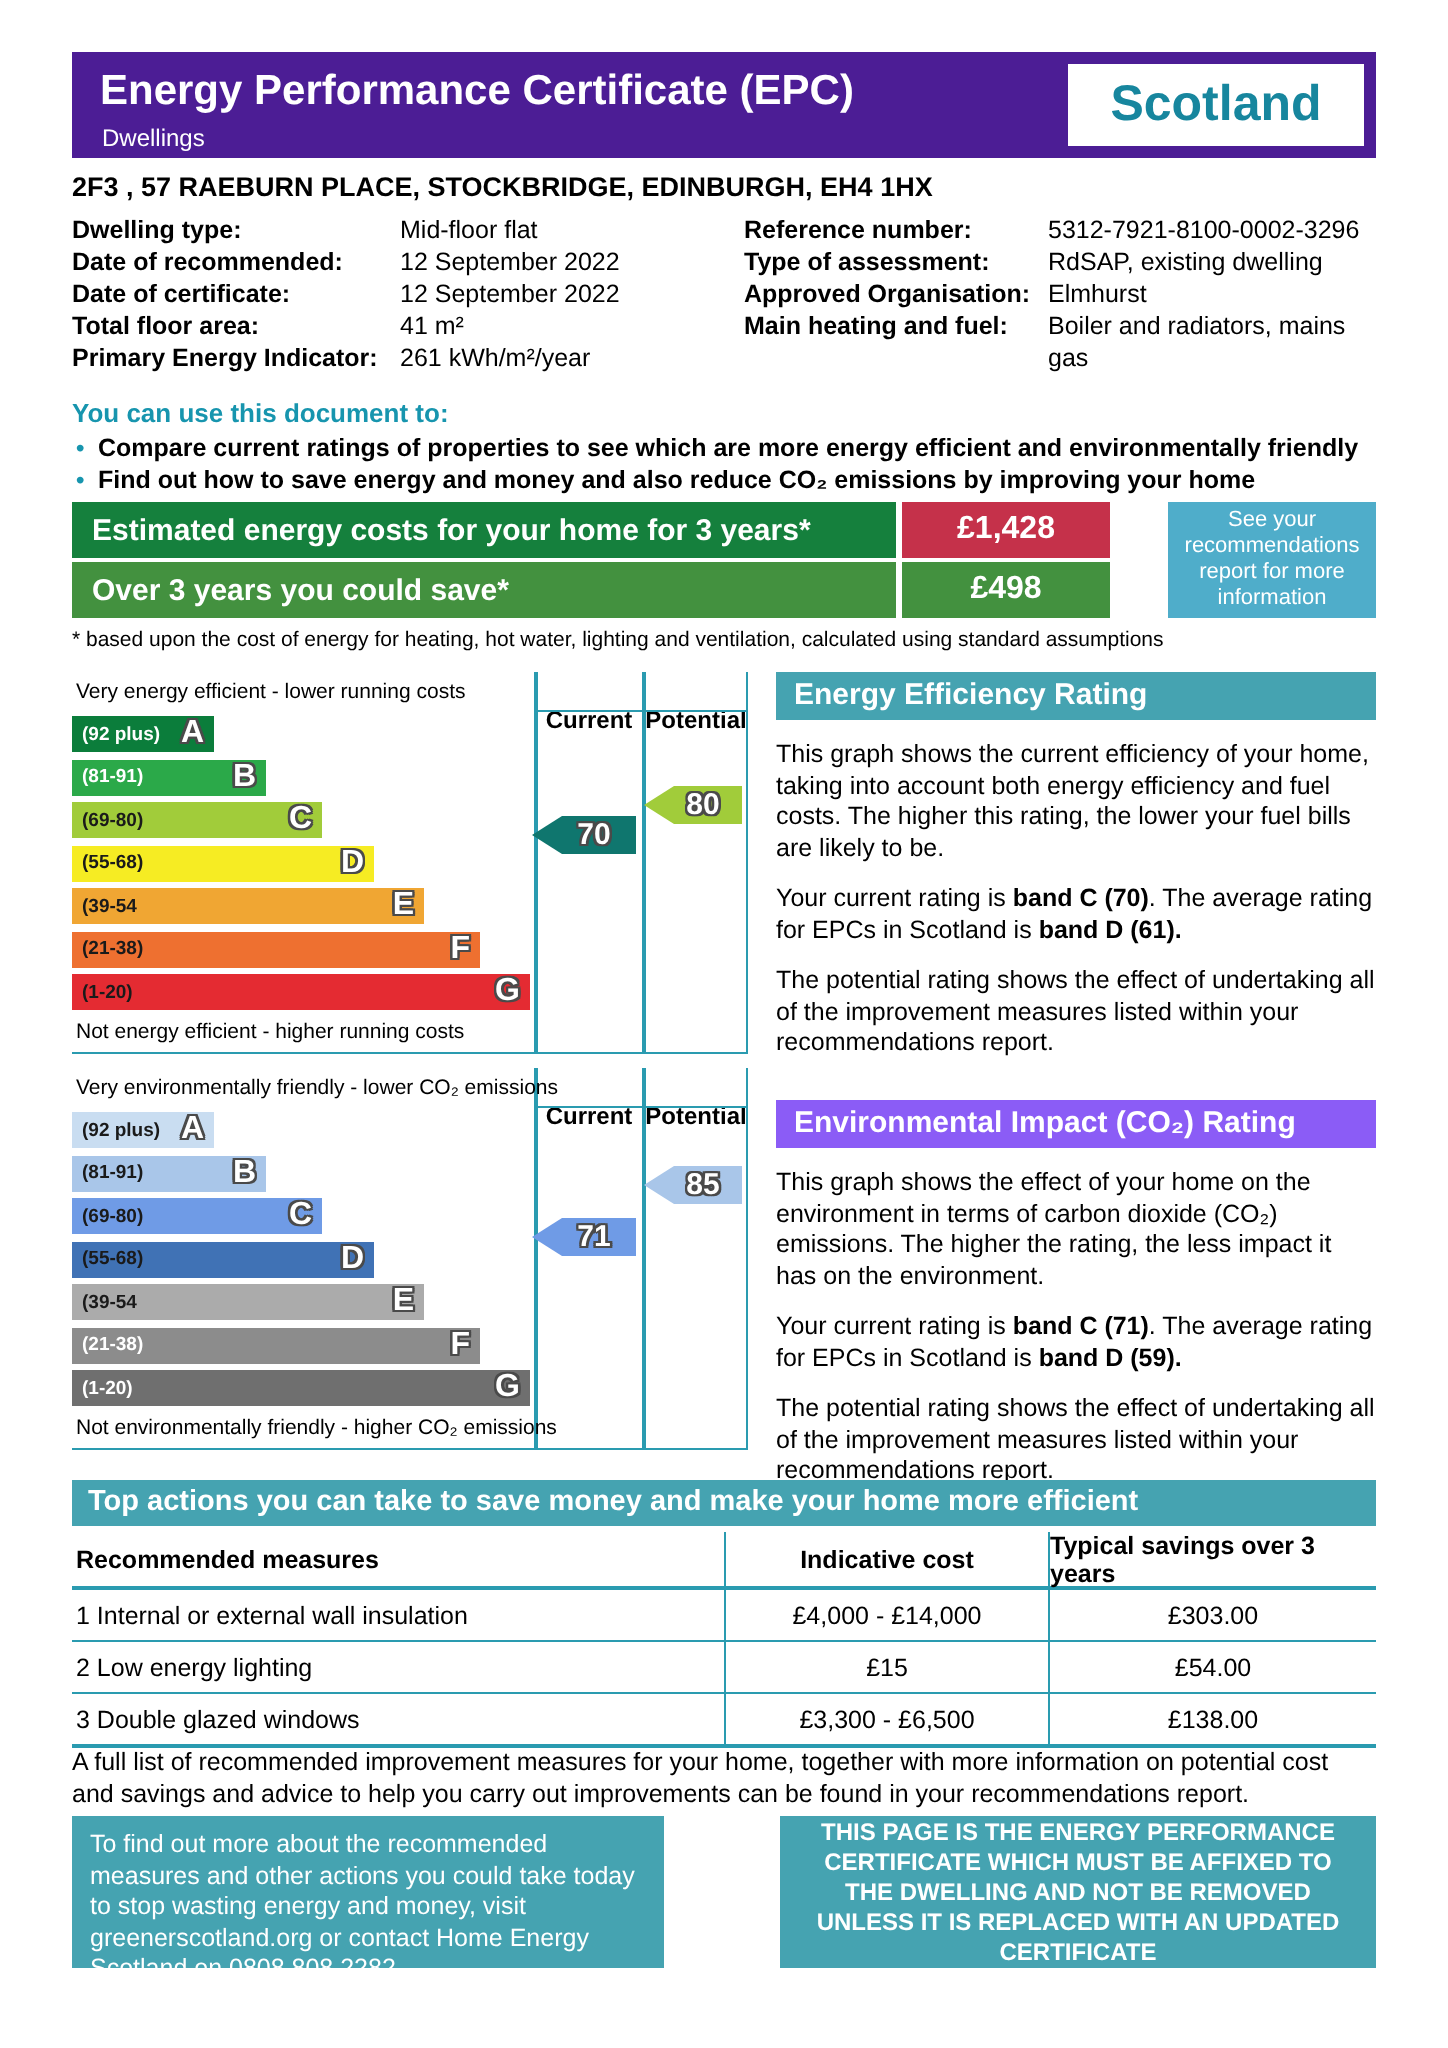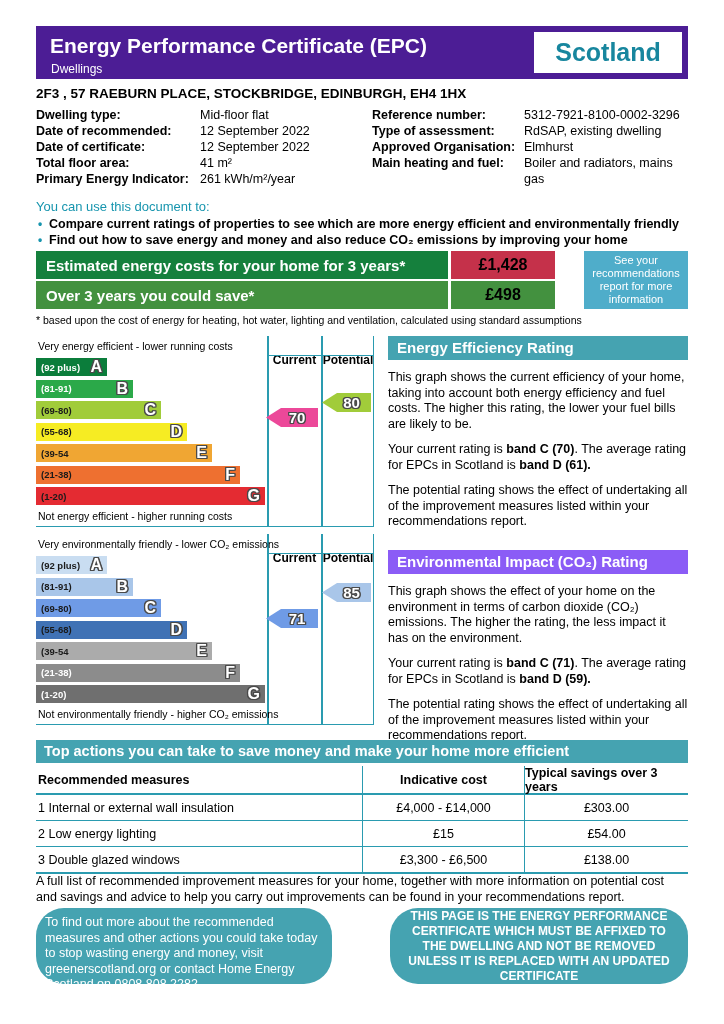--- a/index.html
+++ b/index.html
@@ -19,30 +19,30 @@
 
   
   .details-col{top:107px;font-size:12.5px;line-height:16px;}
   .dc1{left:36px;width:334px;}
   .dc2{left:372px;width:316px;}
   .drow{display:flex;}
   .dlabel{font-weight:bold;flex:0 0 164px;}
   .dc2 .dlabel{flex:0 0 152px;}
   .dval{flex:1;}
 
-  .use-head{left:36px;top:199px;color:#1795ae;font-size:13px;font-weight:normal;}
+  .use-head{left:36px;top:199px;color:#1795ae;font-size:13px;font-weight:bold;}
   .bullets{left:38px;top:217px;width:650px;font-size:12.5px;font-weight:bold;}
   .bullet-line{display:flex;line-height:14.5px;margin-bottom:1px;}
   .bdot{color:#1795ae;flex:0 0 11px;font-size:12px;}
 
   
   .costs{left:36px;top:251px;width:652px;height:58px;}
   .cost-label{left:0;width:412px;height:28px;color:#fff;font-size:15px;font-weight:bold;
               display:flex;align-items:center;padding-left:10px;box-sizing:border-box;}
-  .cost-val{left:415px;width:104px;height:28px;color:#000000;font-size:16px;font-weight:bold;
+  .cost-val{left:415px;width:104px;height:28px;color:#ffffff;font-size:16px;font-weight:bold;
             display:flex;align-items:center;justify-content:center;}
   .side-note{left:548px;top:0;width:104px;height:58px;background:#4fadca;color:#fff;font-size:11px;
              line-height:13px;text-align:center;display:flex;align-items:center;justify-content:center;padding:2px;box-sizing:border-box;}
   .footnote{left:36px;top:314px;font-size:10.5px;}
 
   
   .chart{left:36px;width:338px;height:192px;}
   .chart-top-label,.chart-bot-label{left:2px;font-size:10.5px;}
   .colhead{top:14px;height:19px;font-size:12px;font-weight:bold;display:flex;align-items:center;justify-content:center;}
   .vline{width:1.5px;top:0;height:191px;background:#2a9bb0;}
@@ -78,21 +78,21 @@
   .th{font-weight:bold;}
   .thead-row{height:27px;border-bottom:2px solid #2a9bb0;}
   .tbody-row{height:25px;border-bottom:1.5px solid #2a9bb0;}
   .tbody-row:last-child{border-bottom:2px solid #2a9bb0;}
   .tc1{flex:0 0 326px;display:flex;align-items:center;padding-left:2px;box-sizing:border-box;}
   .tc2{flex:0 0 162px;display:flex;align-items:center;justify-content:center;border-left:1.5px solid #2a9bb0;box-sizing:border-box;}
   .tc3{flex:1;display:flex;align-items:center;justify-content:center;border-left:1.5px solid #2a9bb0;box-sizing:border-box;}
 
   .closing{left:36px;top:874px;width:652px;font-size:12.5px;line-height:15.5px;}
 
-  .foot-box{top:908px;height:76px;background:#45a3b1;color:#fff;box-sizing:border-box;border-radius:28px;}
+  .foot-box{top:908px;height:76px;background:#45a3b1;color:#fff;box-sizing:border-box;}
   .foot-left{left:36px;width:296px;font-size:12.5px;line-height:15.5px;padding:7px 9px;}
   .foot-right{left:390px;width:298px;font-size:12px;line-height:15px;font-weight:bold;text-align:center;
               display:flex;align-items:center;justify-content:center;padding:6px 10px;}
 </style>
 </head>
 <body>
 
 <div class="page">
 
   <div class="abs banner" style="background: #4c1d95;">
@@ -197,21 +197,21 @@
       </div>
     <div class="abs bar bw5" style="top: 129.5px; background: rgb(238, 112, 48);">
         <span class="range">(21-38)</span>
         <span class="letter">F</span>
       </div>
     <div class="abs bar bw6" style="top: 151px; background: rgb(228, 43, 50);">
         <span class="range">(1-20)</span>
         <span class="letter">G</span>
       </div>
 
-    <div class="abs arrow" style="left: 230px; top: 72px; width: 52px; background: #ec4899;">
+    <div class="abs arrow" style="left: 230px; top: 72px; width: 52px; background: #0f766e;">
         <span class="num">70</span>
       </div>
     <div class="abs arrow" style="left: 286px; top: 57px; width: 49px; background: rgb(161, 204, 58);">
         <span class="num">80</span>
       </div>
 
     <div class="abs chart-bot-label" style="top:174px;">Not energy efficient - higher running costs</div>
   </div>
 
   <div class="abs panel" style="top:336px;">

